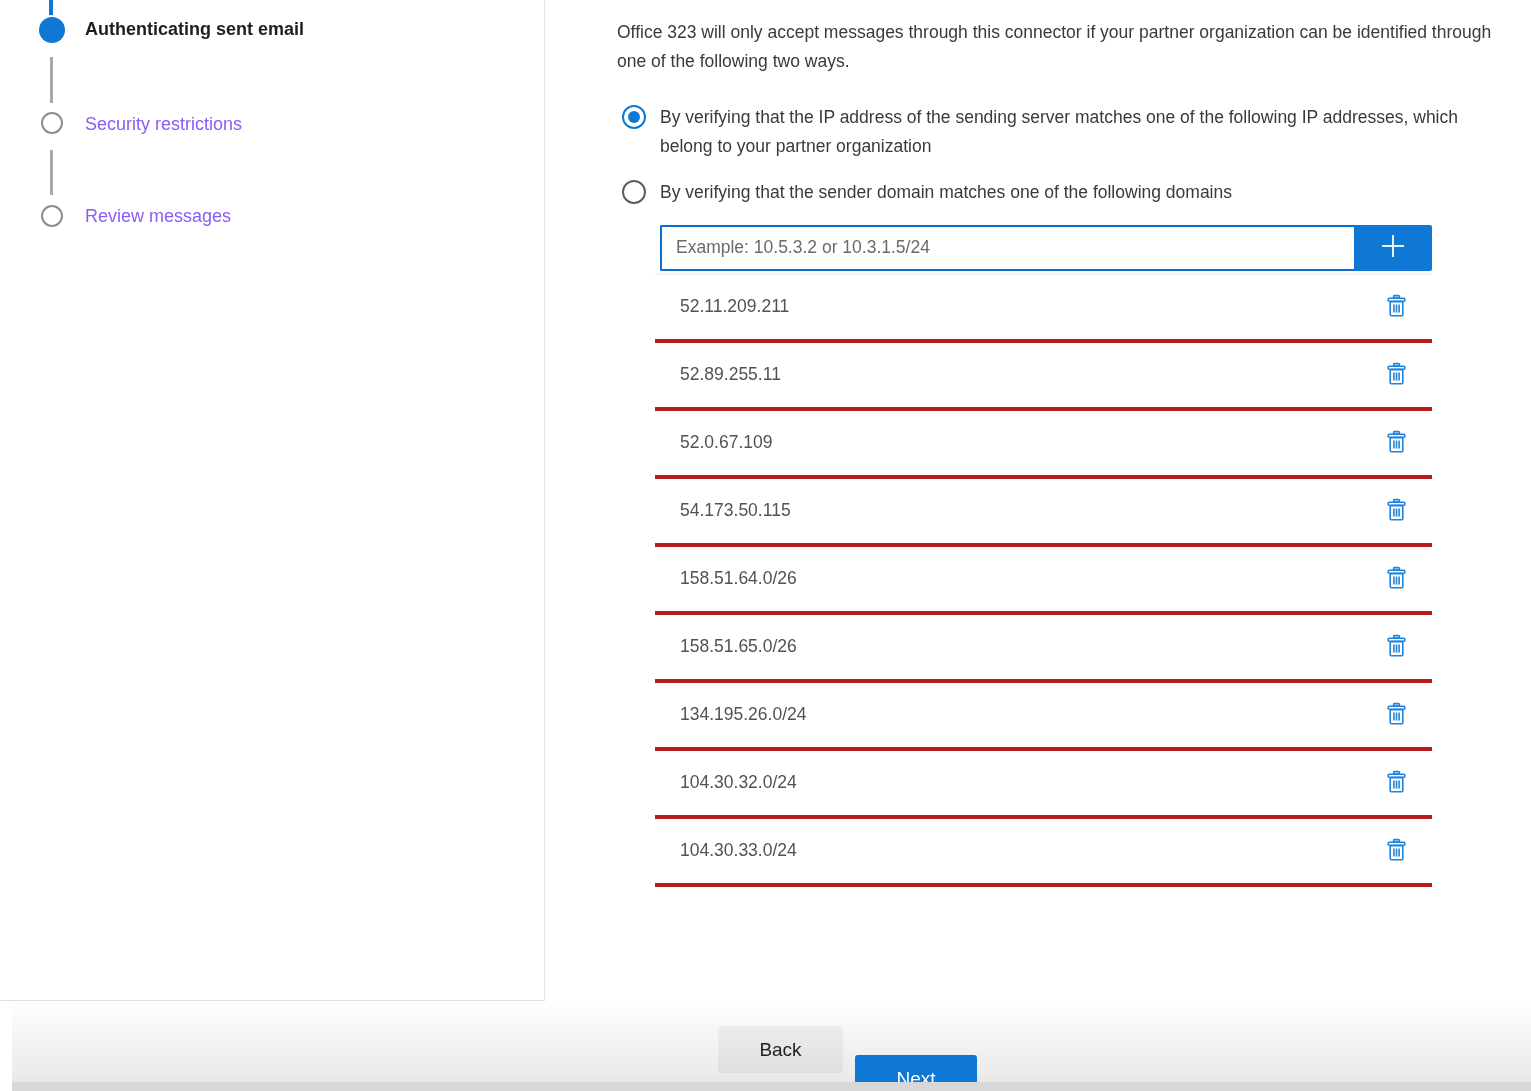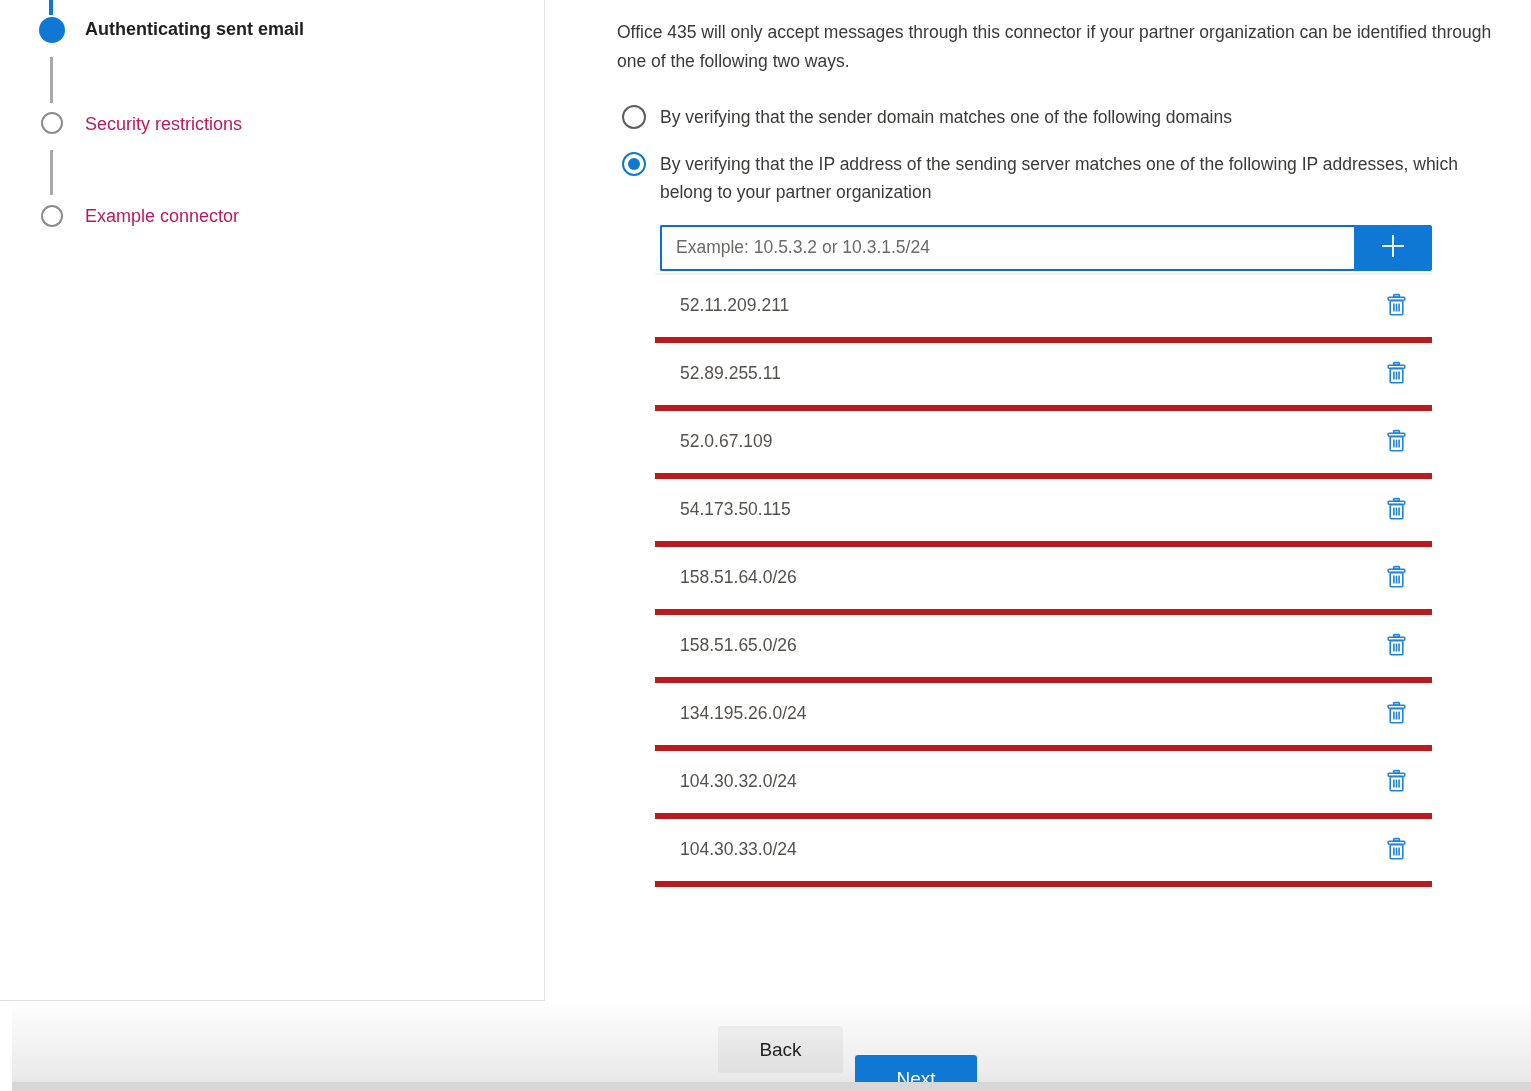--- a/index.html
+++ b/index.html
@@ -13,21 +13,21 @@
   .sidebar {
     position:absolute; left:0; top:0; width:545px; height:1001px;
     border-right:1px solid #e4e4e4; border-bottom:1px solid #e0e0e0; background:#fff;
   }
   .stepper-top-line { position:absolute; left:49px; top:0; width:4px; height:15px; background:#0f78d4; }
   .connector { position:absolute; left:50px; width:3px; background:#a9a9a9; }
   .connector.c1 { top:57px;  height:46px; }
   .connector.c2 { top:150px; height:45px; }
   .step { position:absolute; left:0; width:545px; }
   .step-circle { position:absolute; border-radius:50%; background:#fff; }
-  .step-label  { position:absolute; left:85px; font-size:18px; color:#be185d; white-space:nowrap; }
+  .step-label  { position:absolute; left:85px; font-size:18px; color:#8b5cf6; white-space:nowrap; }
   .step.s1 .step-circle { left:39px; top:17px; width:26px; height:26px; background:#0f78d4; }
   .step.s1 .step-label  { top:19px; font-weight:bold; color:#201f1e; }
   .step.s2 .step-circle { left:41px; top:112px; width:22px; height:22px; border:2.5px solid #8c8c8c; }
   .step.s2 .step-label  { top:114px; }
   .step.s3 .step-circle { left:41px; top:205px; width:22px; height:22px; border:2.5px solid #8c8c8c; }
   .step.s3 .step-label  { top:206px; }
 
   
   .main { position:absolute; left:617px; top:0; width:914px; height:1001px; overflow:hidden; }
   .desc { margin-top:18px; width:905px; font-size:17.5px; line-height:28.5px; color:#3b3a39; }
@@ -52,21 +52,21 @@
   }
   .ip-input::placeholder { color:#6b6a69; opacity:1; }
   .add-btn {
     flex:none; width:78px; height:46px; border:none; background:#0f78d4; cursor:pointer;
     display:flex; align-items:center; justify-content:center; border-radius:0 2px 2px 0;
   }
 
   .ip-list { margin-left:38px; margin-top:2px; width:777px; border-top:2px solid #f3f3f3; }
   .ip-row {
     height:68px; display:flex; align-items:center;
-    padding-left:25px; padding-right:24px; border-bottom:6px solid #b91c1c;
+    padding-left:25px; padding-right:24px; border-bottom:4px solid #b91c1c;
   }
   .ip-text { font-size:17.5px; color:#54524f; }
   .trash-btn { margin-left:auto; border:none; background:transparent; cursor:pointer; padding:0; line-height:0; }
 
   
   .footer {
     position:absolute; left:12px; top:1001px; width:1531px; height:90px;
     background:linear-gradient(#fefefe, #ececec 78%, #e2e2e2);
   }
   .footer-strip { position:absolute; left:0; bottom:0; width:100%; height:9px; background:#d7d7d7; }
@@ -90,37 +90,37 @@
     <span class="step-label">Authenticating sent email</span>
   </div>
 
   <div class="step s2 upcoming">
     <span class="step-circle"></span>
     <span class="step-label">Security restrictions</span>
   </div>
 
   <div class="step s3 upcoming">
     <span class="step-circle"></span>
-    <span class="step-label">Example connector</span>
+    <span class="step-label">Review messages</span>
   </div>
 </div>
 </aside>
 
 <main class="main">
-  <p class="desc">Office 435 will only accept messages through this connector if your partner organization can be identified through one of the following two ways.</p>
+  <p class="desc">Office 323 will only accept messages through this connector if your partner organization can be identified through one of the following two ways.</p>
 
   <div class="options" id="options-host">
+  <div class="option selected">
+    <span class="radio"></span>
+    <span class="option-label">By verifying that the IP address of the sending server matches one of the following IP addresses, which belong to your partner organization</span>
+  </div>
+
   <div class="option">
     <span class="radio"></span>
     <span class="option-label">By verifying that the sender domain matches one of the following domains</span>
-  </div>
-
-  <div class="option selected">
-    <span class="radio"></span>
-    <span class="option-label">By verifying that the IP address of the sending server matches one of the following IP addresses, which belong to your partner organization</span>
   </div>
 </div>
 
   <div class="input-row">
     <input class="ip-input" type="text" placeholder="Example: 10.5.3.2 or 10.3.1.5/24" style="">
     <button class="add-btn">
       <span>
         <svg width="34" height="34" viewBox="0 0 34 34">
           <line x1="17" y1="6" x2="17" y2="28" stroke="#ffffff" stroke-width="1.8"></line>
           <line x1="6" y1="17" x2="28" y2="17" stroke="#ffffff" stroke-width="1.8"></line>

